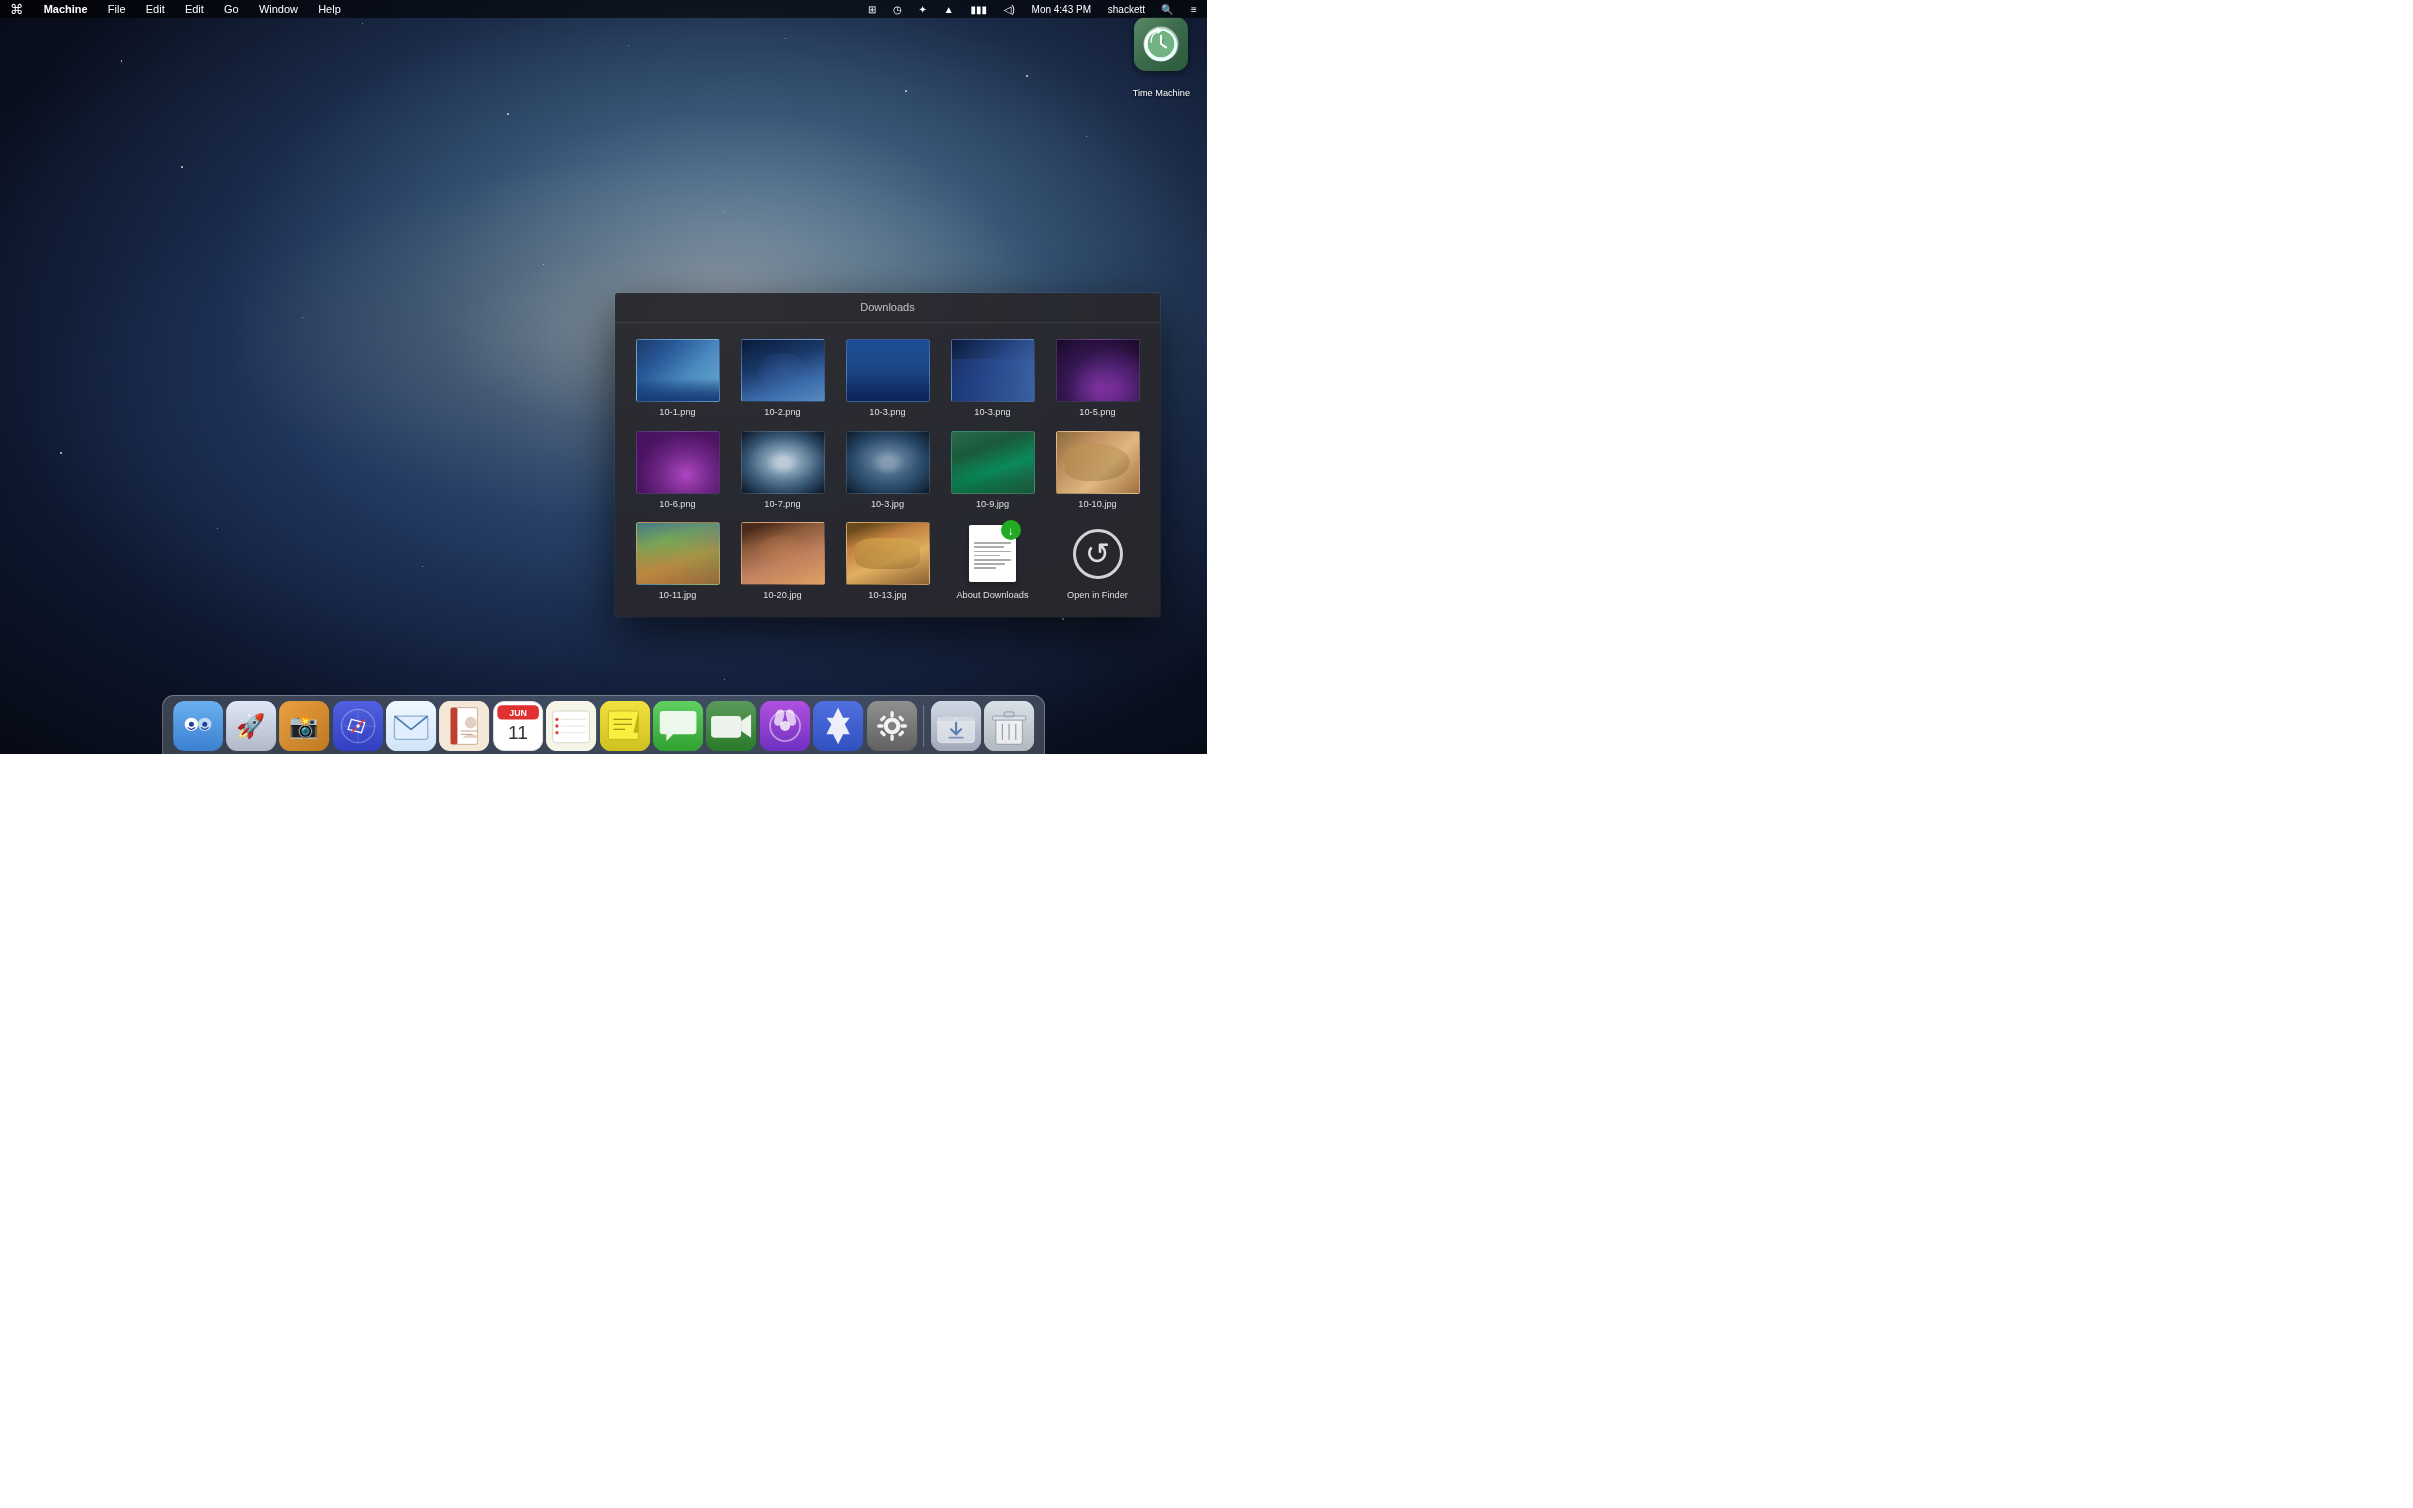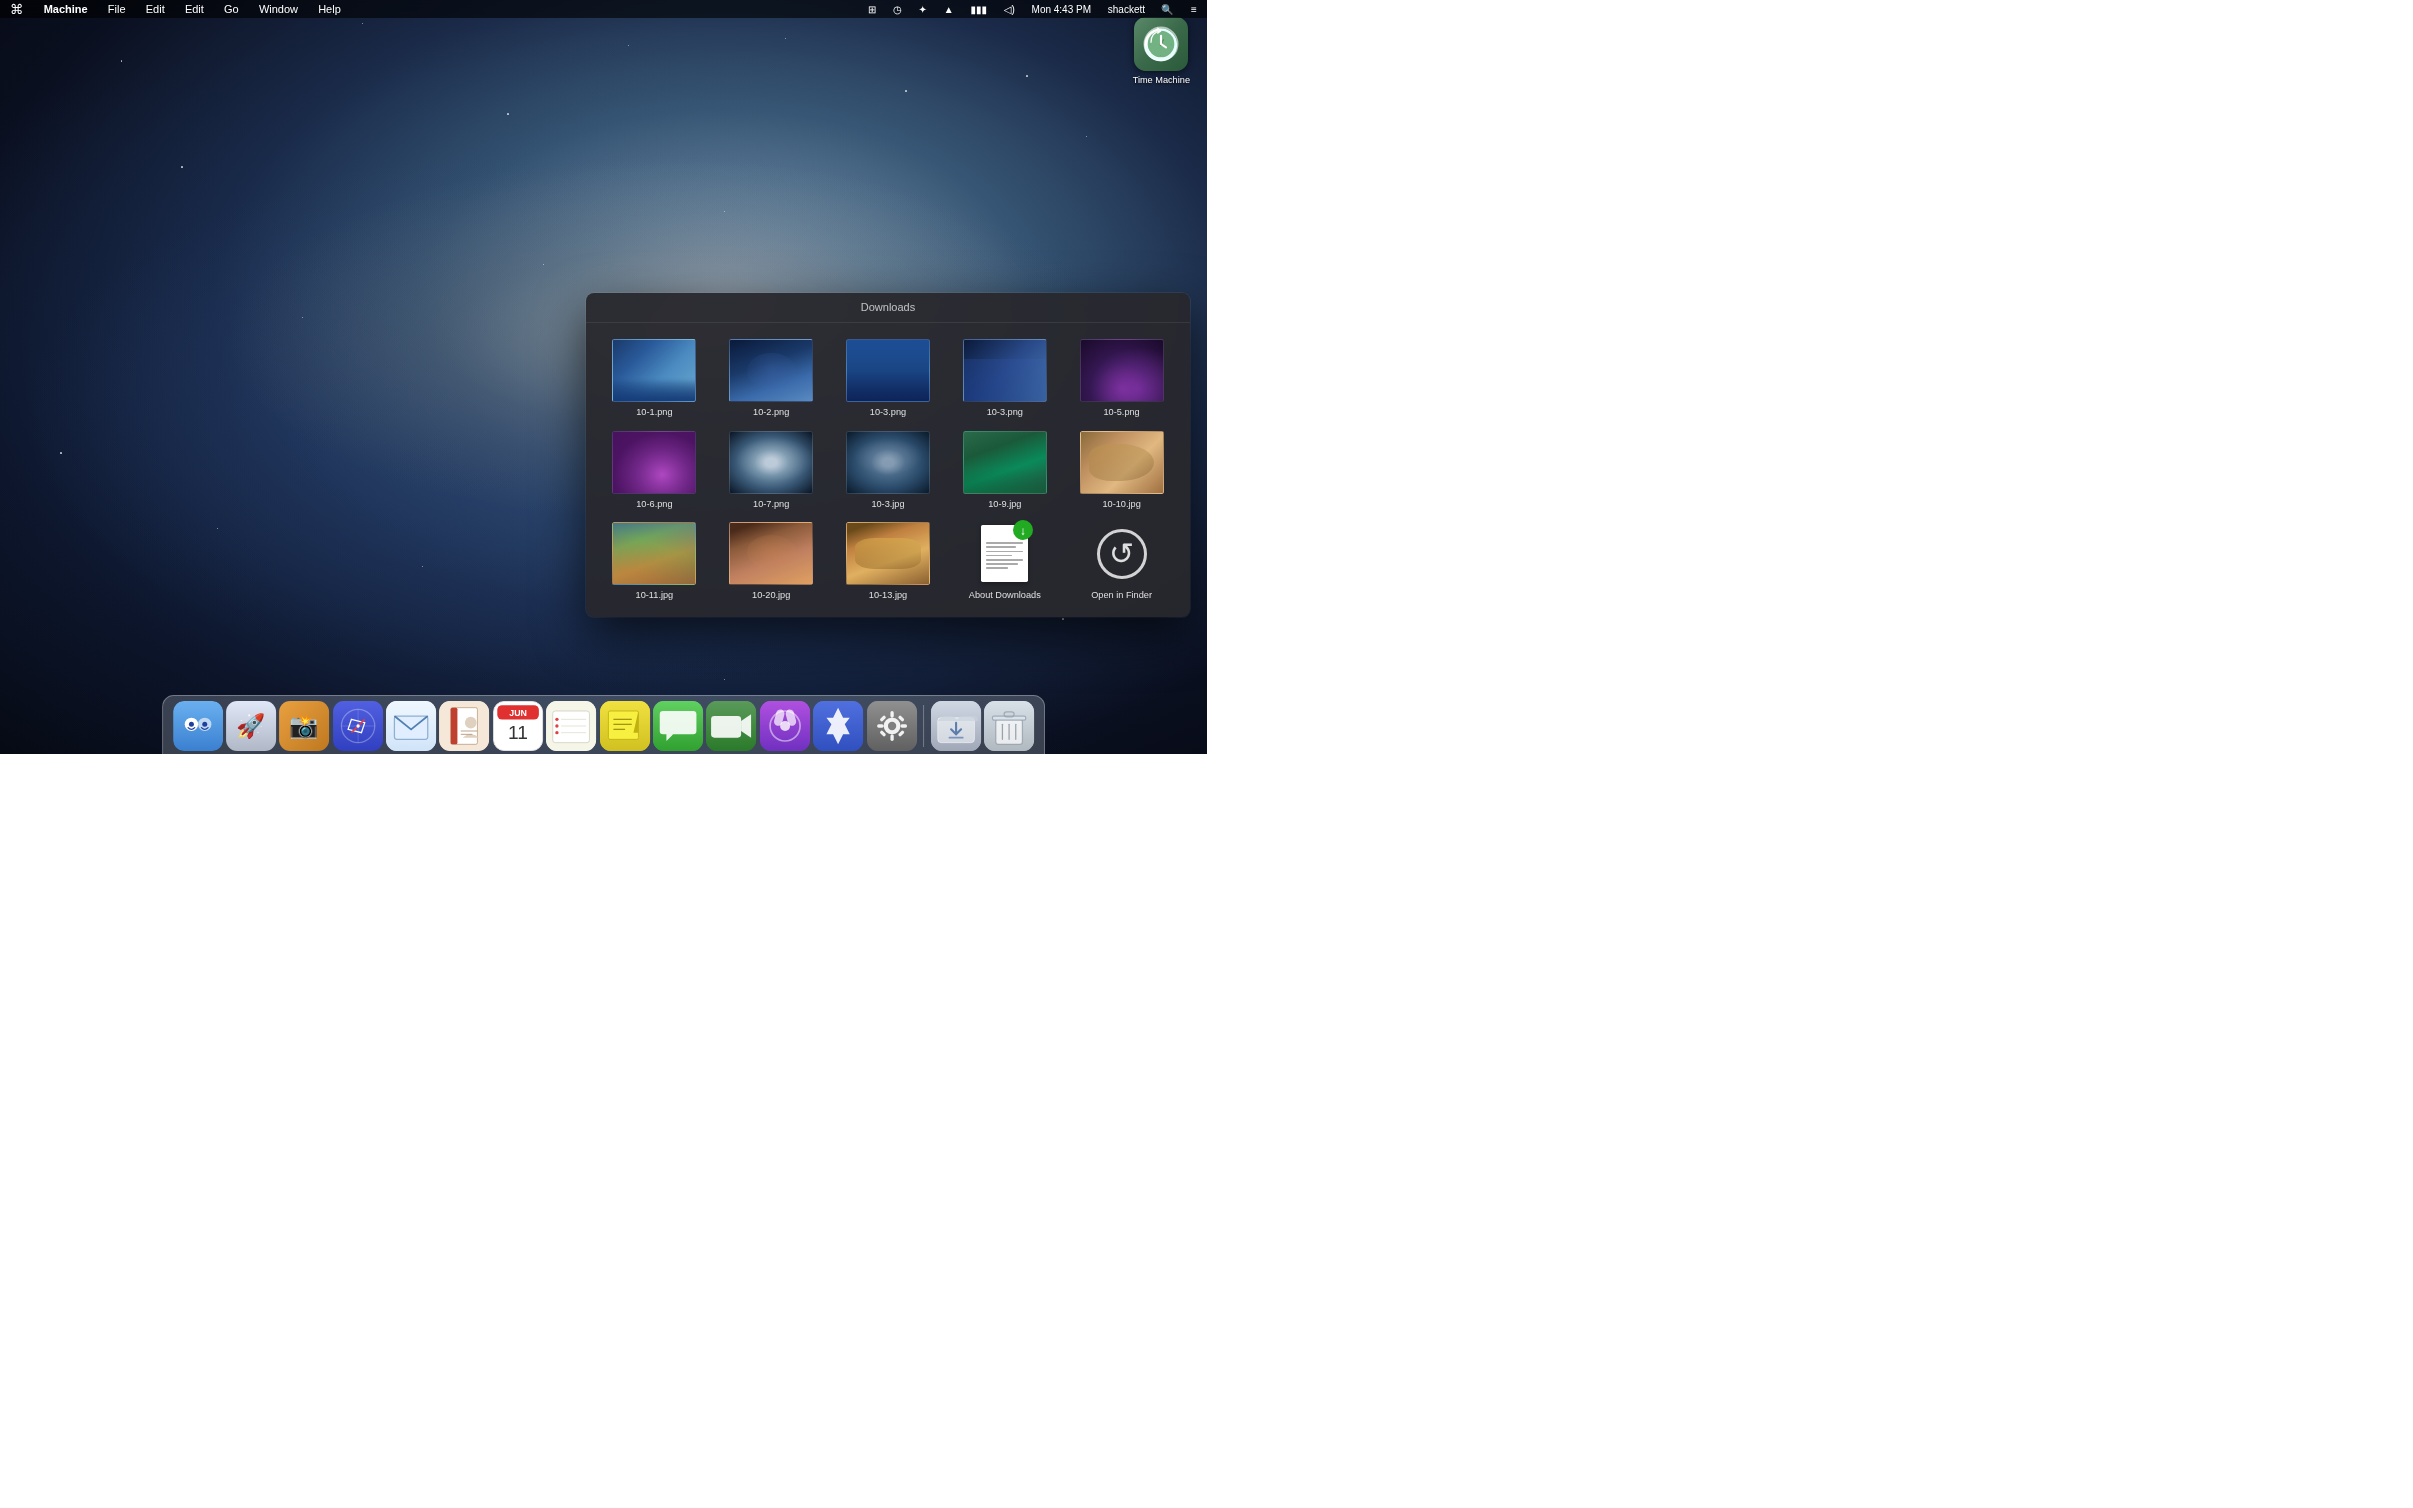--- a/index.html
+++ b/index.html
@@ -111,35 +111,35 @@
       box-shadow: 0 1.7px 6.7px rgba(0,0,0,0.5);
     }
 
     #time-machine-icon .icon-img::before {
       content: '🕐';
       font-size: 30px;
       filter: brightness(1.5);
     }
 
     #time-machine-icon .icon-label {
-      margin-top: 4px;
+      margin-top: 17px;
       color: white;
       font-size: 9.2px;
       text-shadow: 0 0.8px 2.5px rgba(0,0,0,0.8);
       text-align: right;
     }
 
     
     #downloads-popup {
       position: absolute;
       top: 293px;
-      left: 586px;
-      width: 604px;
+      left: 615px;
+      width: 545px;
       background: rgba(40, 40, 45, 0.95);
-      border-radius: 8px;
+      border-radius: 3px;
       box-shadow: 0 17px 50px rgba(0,0,0,0.7), 0 0 0 0.8px rgba(255,255,255,0.1);
       z-index: 500;
       overflow: hidden;
     }
 
     #popup-title {
       text-align: center;
       padding: 8.4px;
       color: rgba(255,255,255,0.7);
       font-size: 11px;

